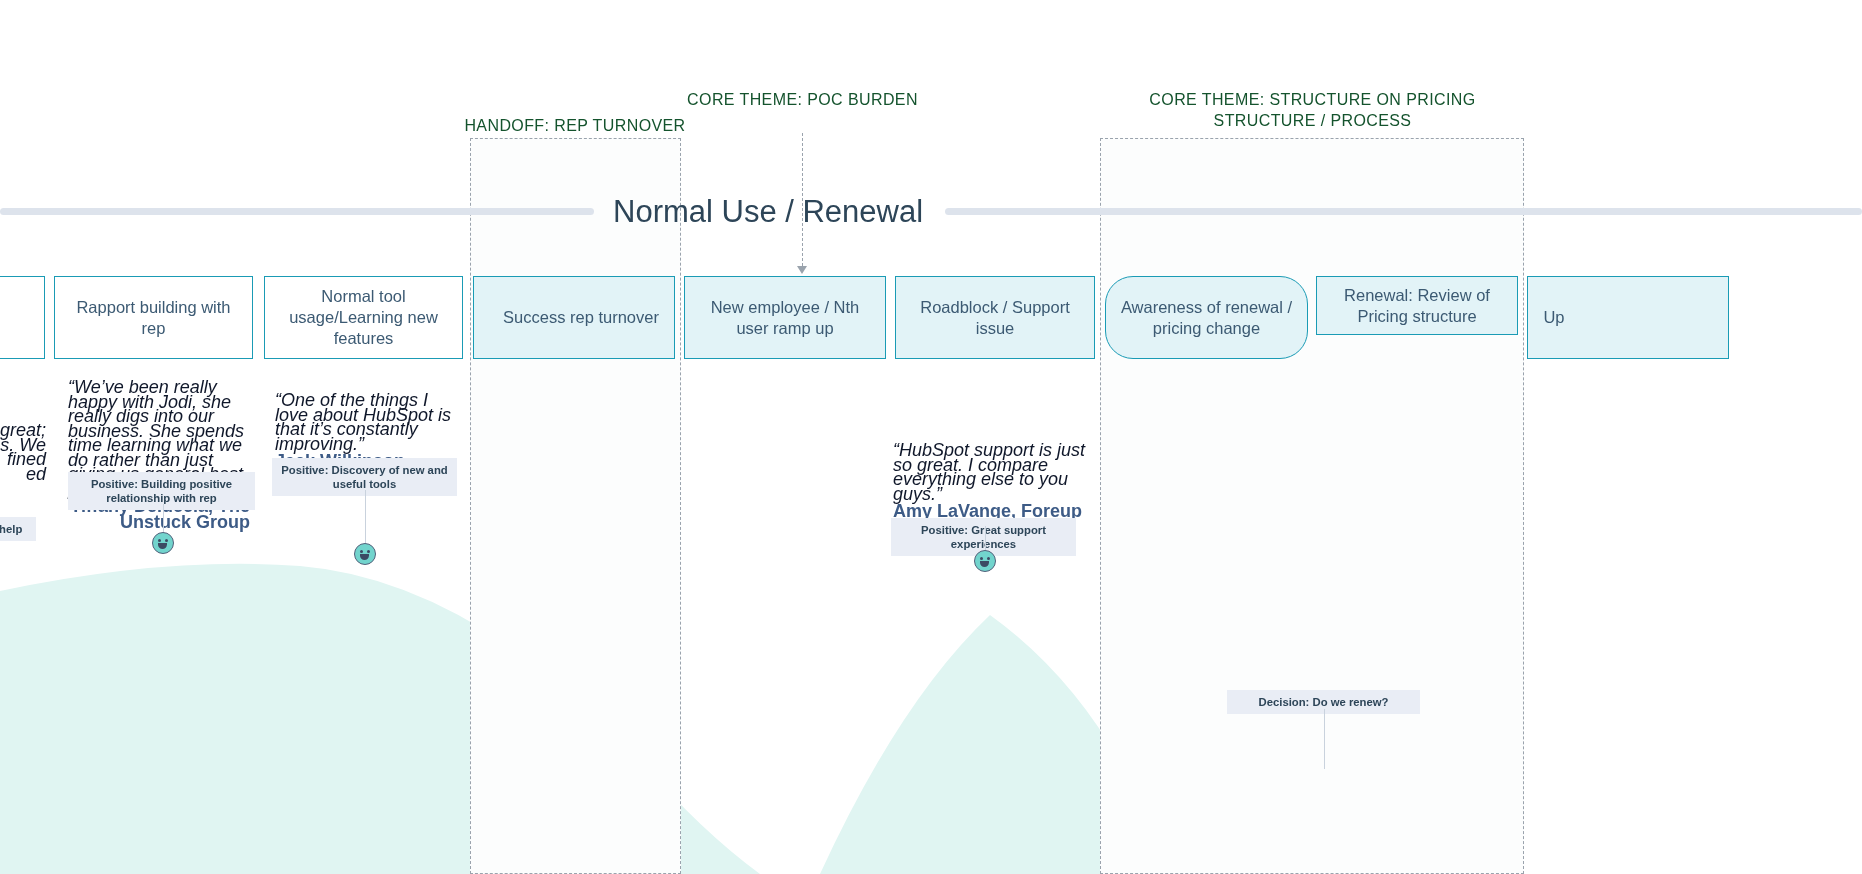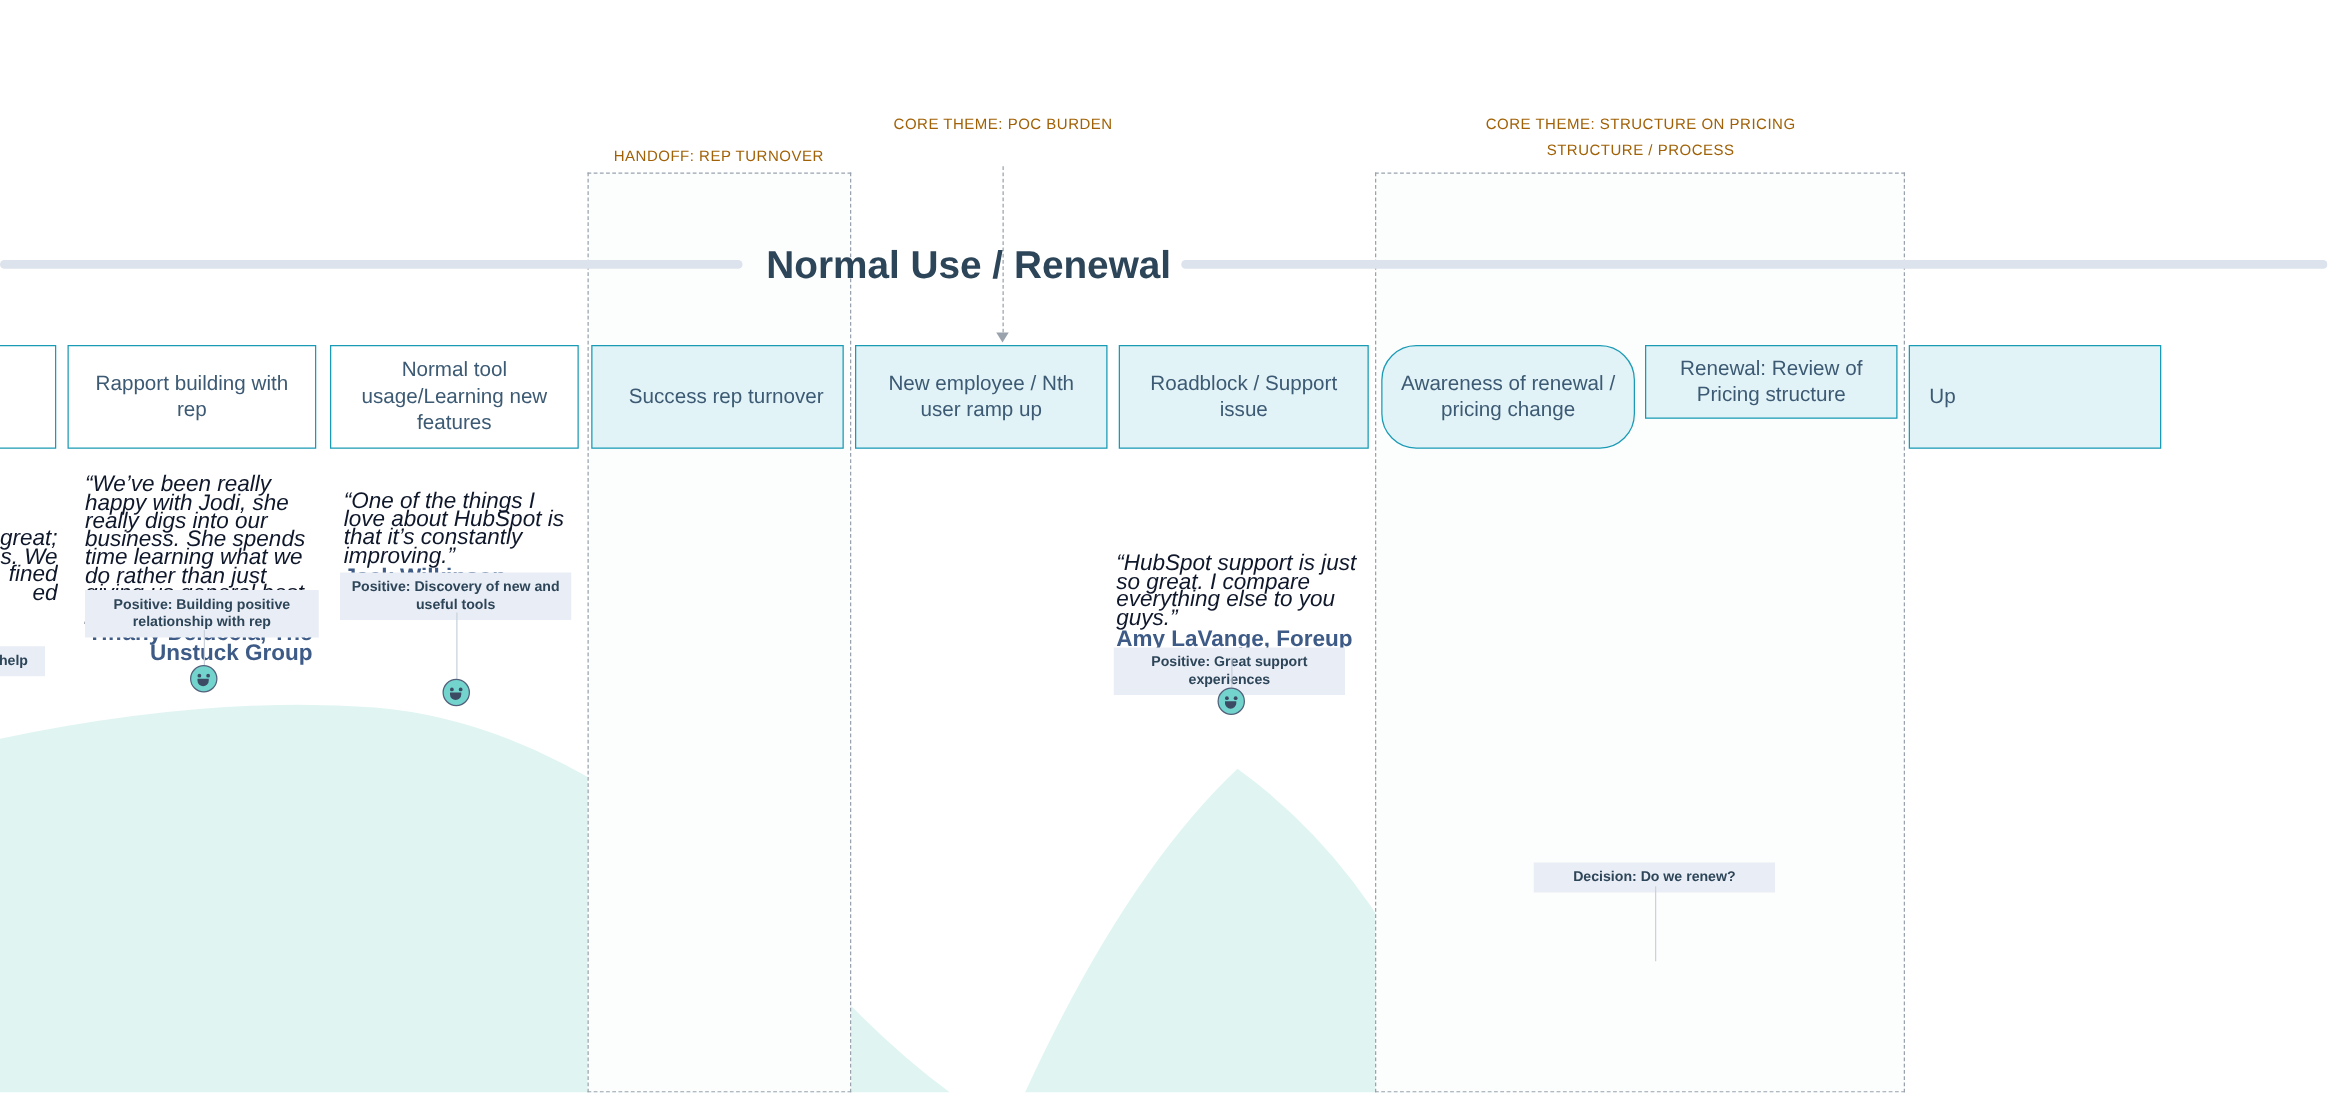--- a/index.html
+++ b/index.html
@@ -14,40 +14,40 @@
   
   .region {
     position: absolute;
     border: 1px dashed #9aa3ad;
     background: #fcfdfd;
   }
 
   
   .theme-label {
     position: absolute;
-    color: #a16207;
-    font-size: 12px;
+    color: #14532d;
+    font-size: 16px;
     letter-spacing: .4px;
     text-align: center;
     line-height: 21px;
     white-space: pre-line;
   }
 
   
   .spine {
     position: absolute;
     height: 7px;
     background: #dde3ec;
     border-radius: 4px;
   }
   .phase-title {
     position: absolute;
     color: #2d4558;
     font-size: 31px;
-    font-weight: bold;
+    font-weight: normal;
     white-space: nowrap;
   }
 
   
   .connector {
     position: absolute;
     border-left: 1px dashed #9aa3ad;
   }
   .arrowhead {
     position: absolute;

